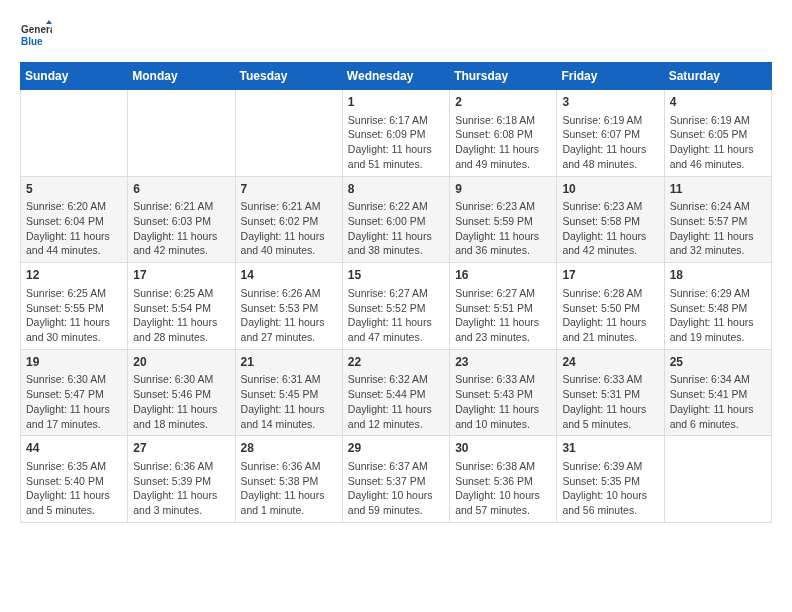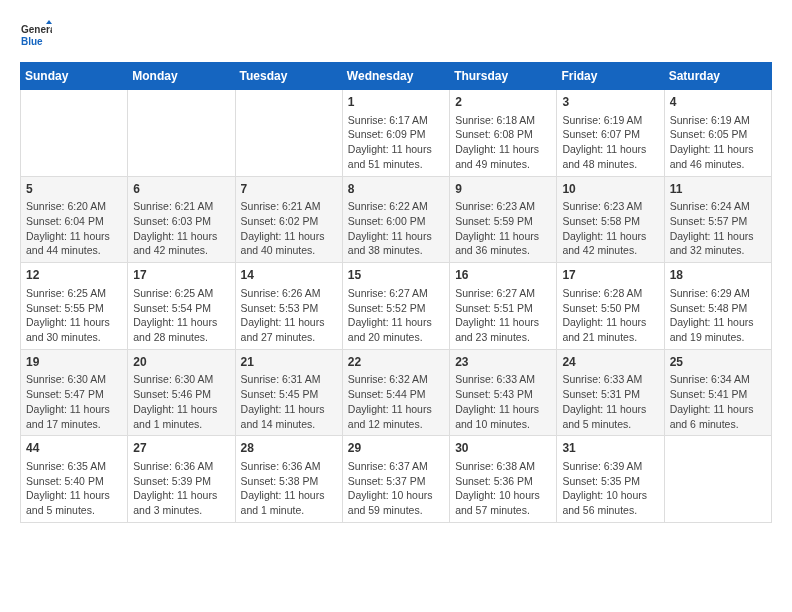--- a/index.html
+++ b/index.html
@@ -163,21 +163,21 @@
         <td>
           <div class="day-num">17</div>
           <div class="day-info"><span>Sunrise: 6:25 AM</span><br><span>Sunset: 5:54 PM</span><br><span>Daylight: 11 hours</span><br><span>and 28 minutes.</span></div>
         </td>
         <td>
           <div class="day-num">14</div>
           <div class="day-info"><span>Sunrise: 6:26 AM</span><br><span>Sunset: 5:53 PM</span><br><span>Daylight: 11 hours</span><br><span>and 27 minutes.</span></div>
         </td>
         <td>
           <div class="day-num">15</div>
-          <div class="day-info"><span>Sunrise: 6:27 AM</span><br><span>Sunset: 5:52 PM</span><br><span>Daylight: 11 hours</span><br><span>and 20 minutes.</span></div>
+          <div class="day-info"><span>Sunrise: 6:27 AM</span><br><span>Sunset: 5:52 PM</span><br><span>Daylight: 11 hours</span><br><span>and 47 minutes.</span></div>
         </td>
         <td>
           <div class="day-num">16</div>
           <div class="day-info"><span>Sunrise: 6:27 AM</span><br><span>Sunset: 5:51 PM</span><br><span>Daylight: 11 hours</span><br><span>and 23 minutes.</span></div>
         </td>
         <td>
           <div class="day-num">17</div>
           <div class="day-info"><span>Sunrise: 6:28 AM</span><br><span>Sunset: 5:50 PM</span><br><span>Daylight: 11 hours</span><br><span>and 21 minutes.</span></div>
         </td>
         <td>
@@ -185,21 +185,21 @@
           <div class="day-info"><span>Sunrise: 6:29 AM</span><br><span>Sunset: 5:48 PM</span><br><span>Daylight: 11 hours</span><br><span>and 19 minutes.</span></div>
         </td>
       </tr>
       <tr>
         <td>
           <div class="day-num">19</div>
           <div class="day-info"><span>Sunrise: 6:30 AM</span><br><span>Sunset: 5:47 PM</span><br><span>Daylight: 11 hours</span><br><span>and 17 minutes.</span></div>
         </td>
         <td>
           <div class="day-num">20</div>
-          <div class="day-info"><span>Sunrise: 6:30 AM</span><br><span>Sunset: 5:46 PM</span><br><span>Daylight: 11 hours</span><br><span>and 1 minutes.</span></div>
+          <div class="day-info"><span>Sunrise: 6:30 AM</span><br><span>Sunset: 5:46 PM</span><br><span>Daylight: 11 hours</span><br><span>and 18 minutes.</span></div>
         </td>
         <td>
           <div class="day-num">21</div>
           <div class="day-info"><span>Sunrise: 6:31 AM</span><br><span>Sunset: 5:45 PM</span><br><span>Daylight: 11 hours</span><br><span>and 14 minutes.</span></div>
         </td>
         <td>
           <div class="day-num">22</div>
           <div class="day-info"><span>Sunrise: 6:32 AM</span><br><span>Sunset: 5:44 PM</span><br><span>Daylight: 11 hours</span><br><span>and 12 minutes.</span></div>
         </td>
         <td>

